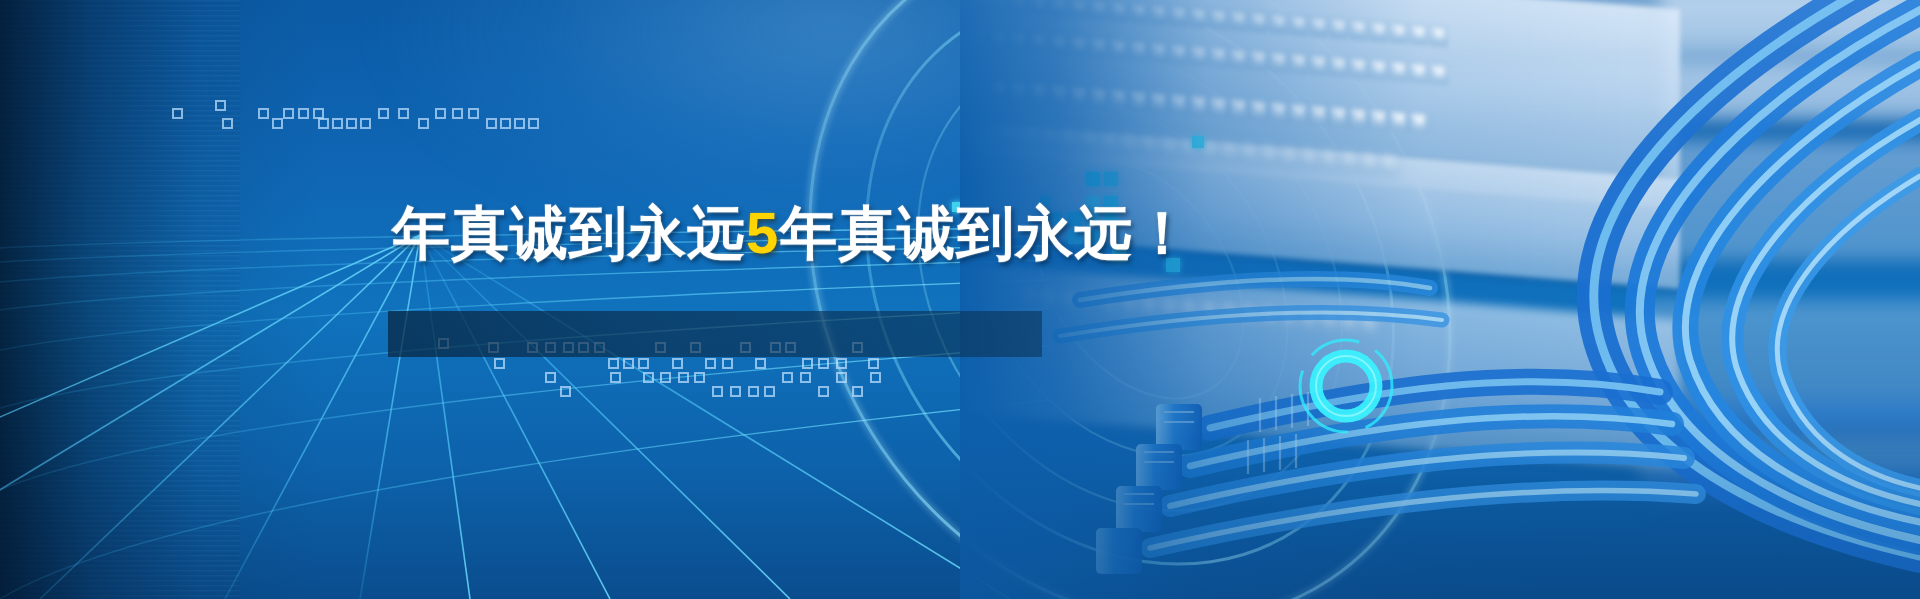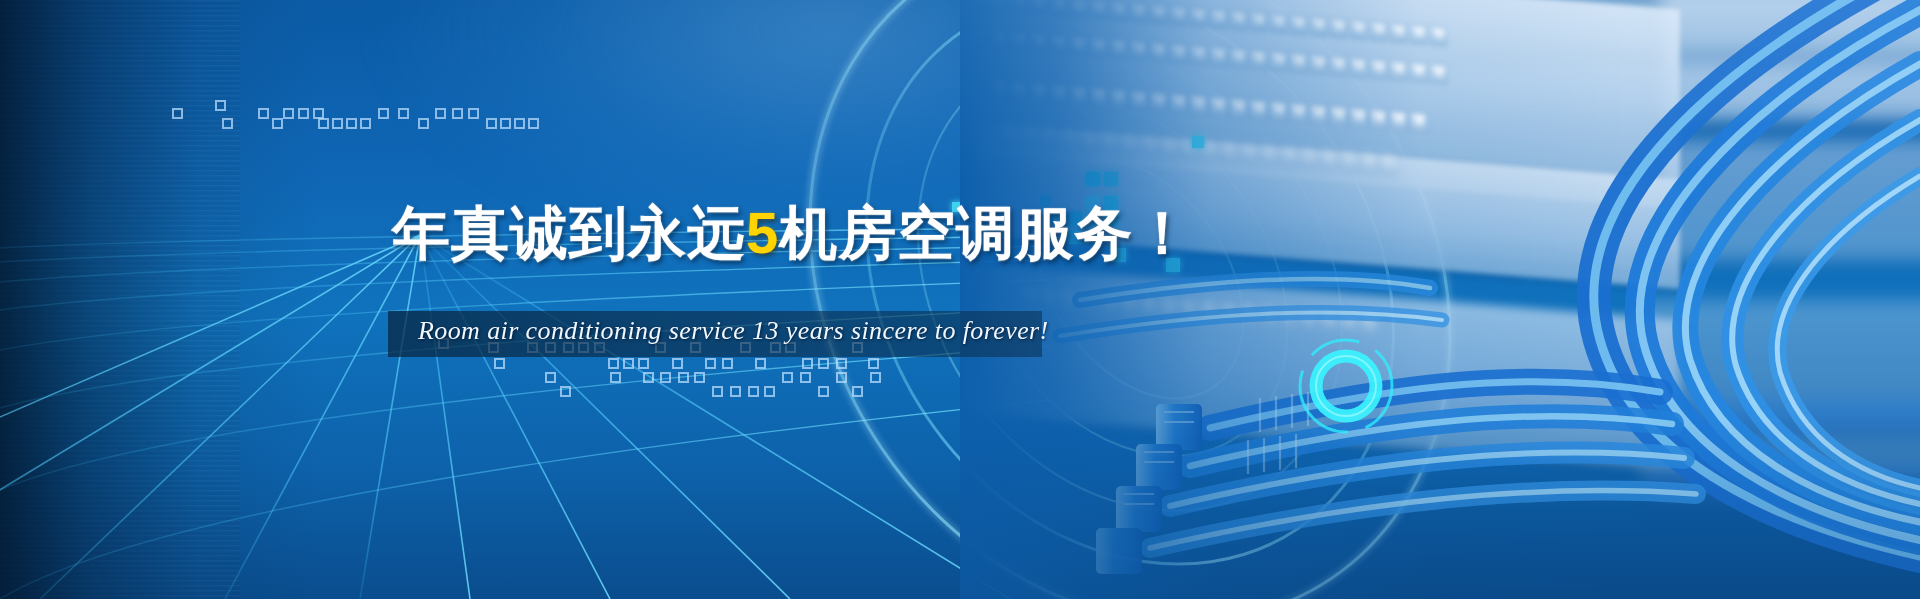--- a/index.html
+++ b/index.html
@@ -542,19 +542,18 @@
       <div class="sq-fill" style="left: 1068px; top: 230px; width: 14px; height: 14px; background: rgb(47, 216, 245); box-shadow: rgb(47, 216, 245) 0px 0px 6px;"></div>
       <div class="sq-fill" style="left: 1086px; top: 230px; width: 14px; height: 14px; background: rgb(31, 185, 226); box-shadow: rgb(31, 185, 226) 0px 0px 6px;"></div>
       <div class="sq-fill" style="left: 1040px; top: 196px; width: 10px; height: 10px; background: rgb(54, 205, 238); box-shadow: rgb(54, 205, 238) 0px 0px 6px;"></div>
       <div class="sq-fill" style="left: 1112px; top: 248px; width: 14px; height: 14px; background: rgb(47, 216, 245); box-shadow: rgb(47, 216, 245) 0px 0px 6px;"></div>
       <div class="sq-fill" style="left: 1166px; top: 258px; width: 14px; height: 14px; background: rgb(42, 195, 234); box-shadow: rgb(42, 195, 234) 0px 0px 6px;"></div>
       <div class="sq-fill" style="left: 1192px; top: 136px; width: 12px; height: 12px; background: rgb(69, 214, 242); box-shadow: rgb(69, 214, 242) 0px 0px 6px;"></div>
       <div class="sq-fill" style="left: 952px; top: 202px; width: 10px; height: 10px; background: rgb(63, 210, 239); box-shadow: rgb(63, 210, 239) 0px 0px 6px;"></div>
     </div>
 
   <div class="headline">
-    <span>年真诚到永远</span><span class="hl-num">5</span><span>机房空调服务！</span>
+    <span>年真诚到永远</span><span class="hl-num">5</span><span>年真诚到永远！</span>
   </div>
 
   <div class="subbar"></div>
-  <div class="subtitle">Room air conditioning service 13 years sincere to forever!</div>
 
 </div>
 
 </body></html>

